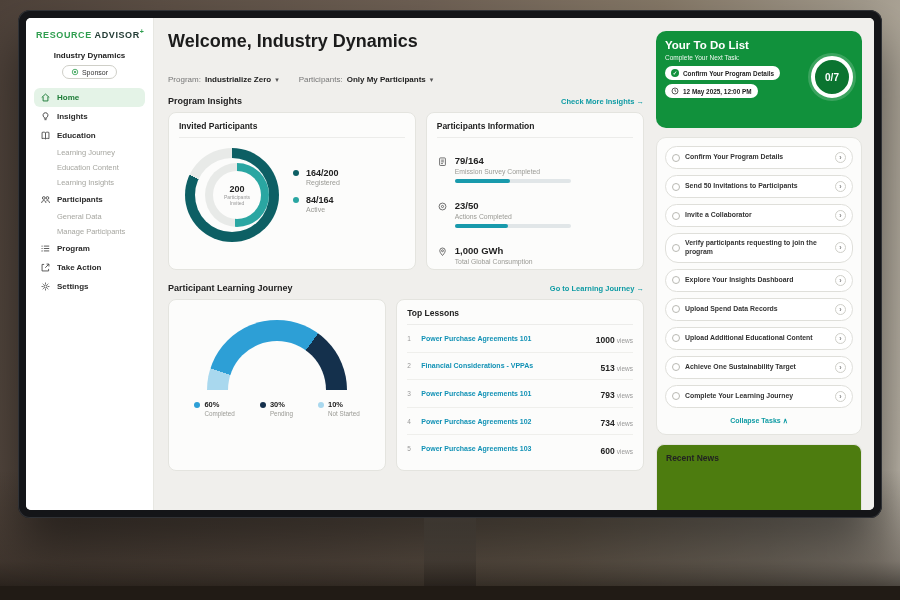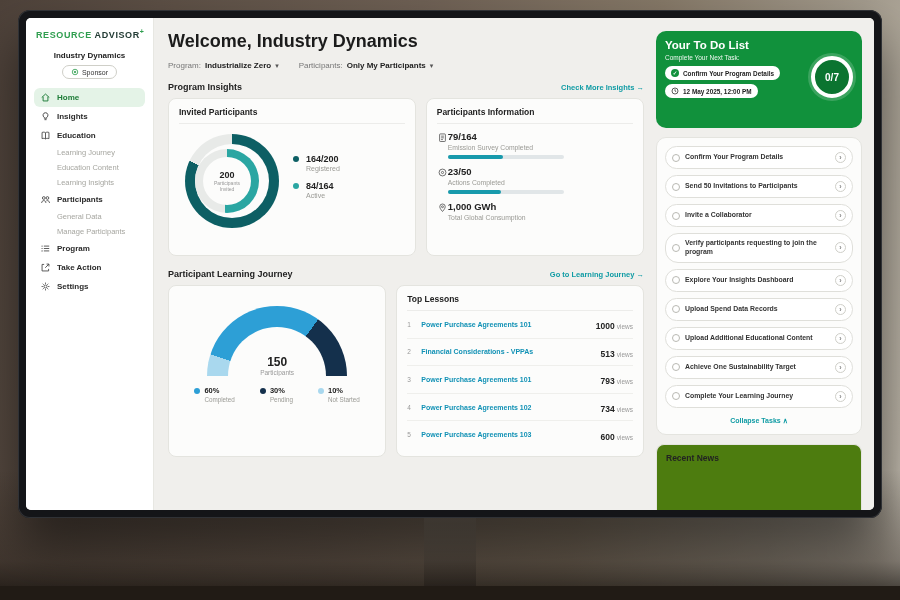--- a/index.html
+++ b/index.html
@@ -36,21 +36,21 @@
   .nav-item { display:flex; align-items:center; gap:6px; padding:4px 6px; font-size:8px; font-weight:bold;
     color:#2b2b2b; border-radius:6px; cursor:pointer; }
   .nav-item svg { color:#4a4a4a; flex:none; }
   .nav-item.active { background:#e4f3e7; color:#1e7c38; }
   .nav-item.active svg { color:#1e7c38; }
   .nav-sub { padding:3px 6px 3px 23px; font-size:7.5px; color:#a6a6a0; cursor:pointer; }
 
   
   .content { flex:1; display:flex; gap:12px; padding:13px 12px 0 14px; min-width:0; background:#f0efec; }
   .main { flex:1; min-width:0; }
-  .page-title { font-size:18px; font-weight:bold; color:#1b1b1b; margin-bottom:9px; }
+  .page-title { font-size:18px; font-weight:bold; color:#1b1b1b; margin-bottom:23px; }
   .filters { display:flex; align-items:center; gap:20px; font-size:8px; color:#777; margin-bottom:12px; }
   .filter { display:flex; align-items:center; gap:4px; cursor:pointer; }
   .filter b { color:#1d1d1d; }
   .chev { color:#555; font-size:7px; }
   .secrow { display:flex; justify-content:space-between; align-items:center; margin-bottom:6px; }
   .sectitle { font-size:9px; font-weight:bold; }
   .seclink { font-size:7.5px; color:#0f9ba4; font-weight:bold; cursor:pointer; }
 
   .cards { display:flex; gap:10px; }
   .card { background:#fcfcfb; border:1px solid #e4e4df; border-radius:8px; padding:8px 10px; }
@@ -59,33 +59,33 @@
   .row1 .card { height:158px; }
   .row2 .card { height:172px; }
   .card.invited { flex:1.15; }
   .card.pinfo  { flex:1; }
   .card.eduprog{ flex:1; }
   .card.lessons{ flex:1.15; display:flex; flex-direction:column; }
 
   
   .inv-body { display:flex; align-items:center; gap:14px; padding:10px 0 0 6px; }
   .donut { width:94px; height:94px; border-radius:50%; display:flex; align-items:center; justify-content:center; }
-  .donut-gap { width:74px; height:74px; border-radius:50%; background:#fcfcfb; display:flex; align-items:center; justify-content:flex-start; }
+  .donut-gap { width:74px; height:74px; border-radius:50%; background:#fcfcfb; display:flex; align-items:center; justify-content:flex-end; }
   .donut-inner { width:64px; height:64px; border-radius:50%; display:flex; align-items:center; justify-content:center; }
   .donut-hole { width:48px; height:48px; border-radius:50%; background:#fcfcfb; display:flex; flex-direction:column;
     align-items:center; justify-content:center; text-align:center; }
   .donut-val { font-size:9px; font-weight:bold; }
   .donut-lbl { font-size:5px; color:#999; line-height:1.2; width:38px; }
   .lg { display:flex; gap:7px; margin-bottom:9px; }
   .lg-dot { width:6px; height:6px; border-radius:50%; margin-top:2px; flex:none; }
   .lg-val { font-size:9px; font-weight:bold; }
   .lg-name { font-size:7px; color:#9a9a95; margin-top:1px; }
 
   
-  .stat { display:flex; margin-top:7px; }
+  .stat { display:flex; gap:7px; margin-top:17px; }
   .stat svg { color:#555; flex:none; margin-top:1px; }
   .stat-val { font-size:9.5px; font-weight:bold; }
   .stat-lbl { font-size:6.8px; color:#9a9a95; margin:2px 0 4px; }
   .bar { width:116px; height:4px; background:#e1e6e8; border-radius:2px; }
   .bar-fill { height:100%; background:#189aac; border-radius:2px; }
 
   
   .gauge { position:relative; width:140px; height:70px; margin:12px auto 0; overflow:hidden; }
   .gauge-arc { position:absolute; left:0; top:0; width:140px; height:140px; border-radius:50%; }
   .gauge-hole { position:absolute; left:21px; top:21px; width:98px; height:98px; border-radius:50%; background:#fcfcfb; }
@@ -324,24 +324,20 @@
                 <span>→</span>
               </div>
             </div>
 
             <div class="cards row2">
 
               <section class="card eduprog">
                 <div class="gauge">
                   <div class="gauge-arc" style="background: conic-gradient(from 270deg, rgb(169, 216, 238) 0%, rgb(169, 216, 238) 5%, rgb(45, 159, 214) 5%, rgb(45, 159, 214) 35%, rgb(20, 48, 76) 35%, rgb(20, 48, 76) 50%, rgba(0, 0, 0, 0) 50%, rgba(0, 0, 0, 0) 100%);"></div>
                   <div class="gauge-hole"></div>
-                  <div class="gauge-center">
-                    <div class="gauge-val">150</div>
-                    <div class="gauge-lbl">Participants</div>
-                  </div>
                 </div>
                 <div class="gleg">
                   <div class="lg">
                     <span class="lg-dot" style="background: rgb(45, 159, 214);"></span>
                     <span>
                       <div class="lg-val">60%</div>
                       <div class="lg-name">Completed</div>
                     </span>
                   </div>
                   <div class="lg">

